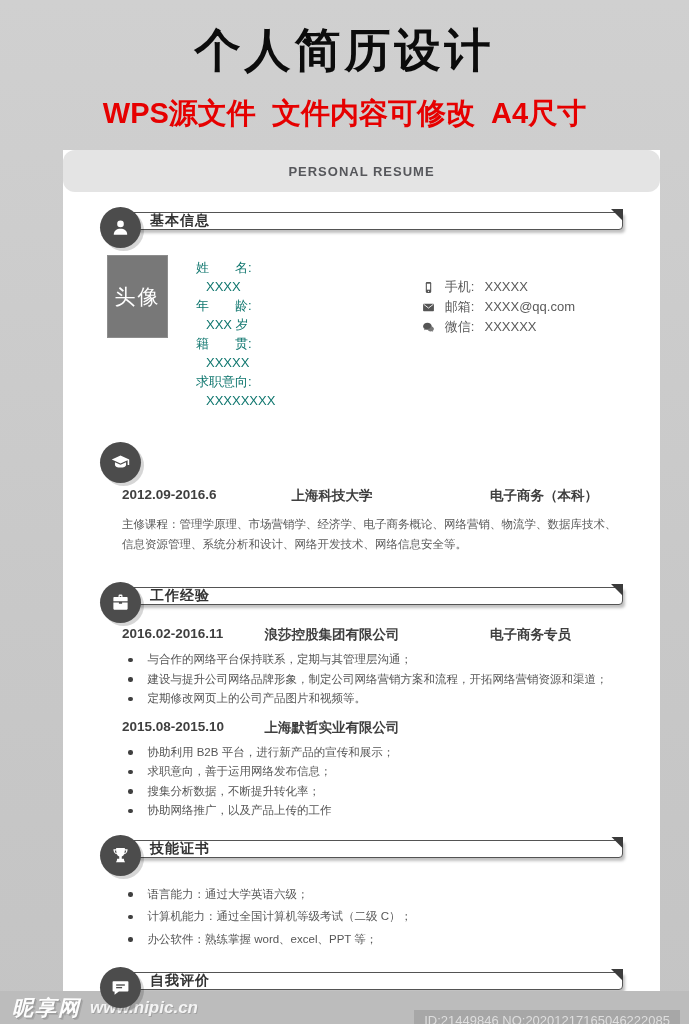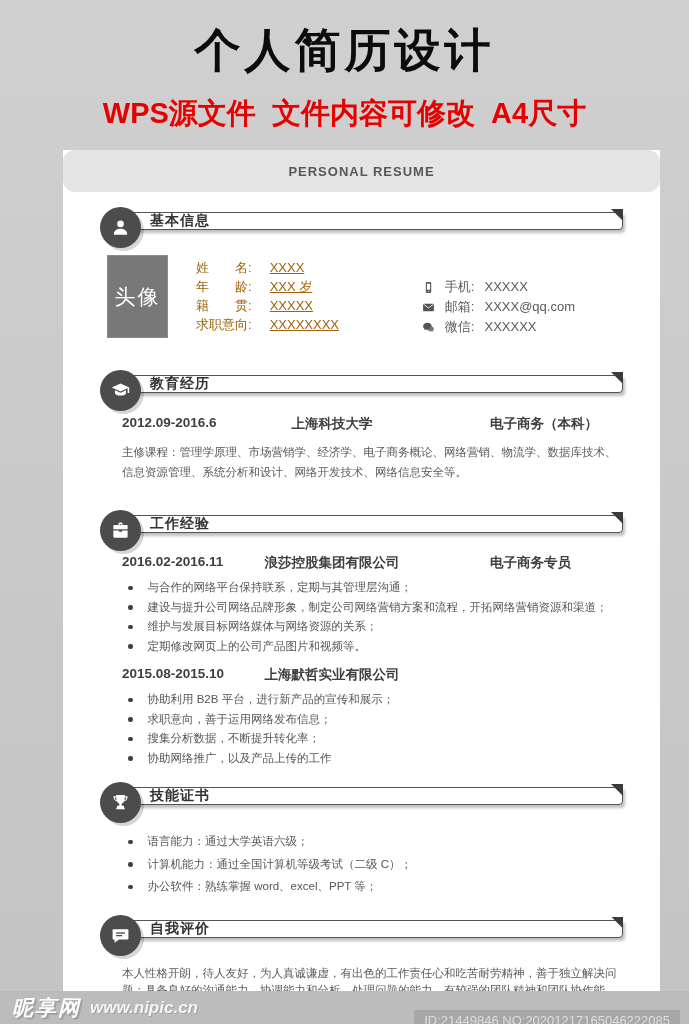--- a/index.html
+++ b/index.html
@@ -32,23 +32,23 @@
              font-size:14px; font-weight:bold; color:#333; letter-spacing:1px; }
   .fold { position:absolute; top:-4px; right:-1px; width:12px; height:12px;
           background:#3b3b3b; clip-path:polygon(0 0,100% 0,100% 100%); }
 
   
   .basic-content { display:flex; margin-top:7px; padding-left:7px; }
   .photo { width:61px; height:83px; background:#787878; border:1px solid #8d8d8d;
            display:flex; align-items:center; justify-content:center;
            color:#fff; font-size:21px; letter-spacing:2px; }
   .fields { margin-left:28px; margin-top:3px; }
-  .field-row { display:flex; font-size:13px; color:#a16207; line-height:19px; }
+  .field-row { display:flex; font-size:13px; color:#0f766e; line-height:19px;flex-direction:column; }
   .field-label { white-space:pre; }
-  .field-value { margin-left:18px;text-decoration:underline; }
+  .field-value { margin-left:10px; }
   .contact { margin-left:auto; margin-right:48px; margin-top:22px; }
   .contact-row { display:flex; align-items:center; font-size:13px; color:#5a5a5a; line-height:20px; }
   .contact-row svg { width:13px; height:13px; margin-right:10px; }
   .contact-label { white-space:pre; }
   .contact-value { margin-left:10px; }
 
   
   .row3 { display:grid; grid-template-columns:110px 200px 1fr; margin-left:22px;
           font-size:13.5px; font-weight:bold; color:#3f3f3f; }
   .row3 .c-mid { text-align:center; }
@@ -162,24 +162,20 @@
       </div>
 
       <div class="sec mt-edu">
         <div class="sec-header">
           <div class="sec-circle">
             <svg viewBox="0 0 24 24" fill="#fff">
                 <path d="M12 3L1 8.2l11 5.2 9-4.3V15h2V8.2z"></path>
                 <path d="M5 11.6V15c0 1.9 3.1 3.4 7 3.4s7-1.5 7-3.4v-3.4l-7 3.3z"></path>
               </svg>
           </div>
-          <div class="sec-bar">
-            <span>教育经历</span>
-            <span class="fold"></span>
-          </div>
         </div>
         <div class="row3 edu-row">
           <span class="c-left">2012.09-2016.6</span>
           <span class="c-mid">上海科技大学</span>
           <span class="c-right">电子商务（本科）</span>
         </div>
         <p class="para">主修课程：管理学原理、市场营销学、经济学、电子商务概论、网络营销、物流学、数据库技术、信息资源管理、系统分析和设计、网络开发技术、网络信息安全等。</p>
       </div>
 
       <div class="sec mt-work">
@@ -202,24 +198,20 @@
           <span class="c-right">电子商务专员</span>
         </div>
         <ul class="bullets">
           <li>
               <span class="dot"></span>
               <span>与合作的网络平台保持联系，定期与其管理层沟通；</span>
             </li>
           <li>
               <span class="dot"></span>
               <span>建设与提升公司网络品牌形象，制定公司网络营销方案和流程，开拓网络营销资源和渠道；</span>
-            </li>
-          <li>
-              <span class="dot"></span>
-              <span>维护与发展目标网络媒体与网络资源的关系；</span>
             </li>
           <li>
               <span class="dot"></span>
               <span>定期修改网页上的公司产品图片和视频等。</span>
             </li>
         </ul>
 
         <div class="row3 job2-row">
           <span class="c-left">2015.08-2015.10</span>
           <span class="c-mid">上海默哲实业有限公司</span>

